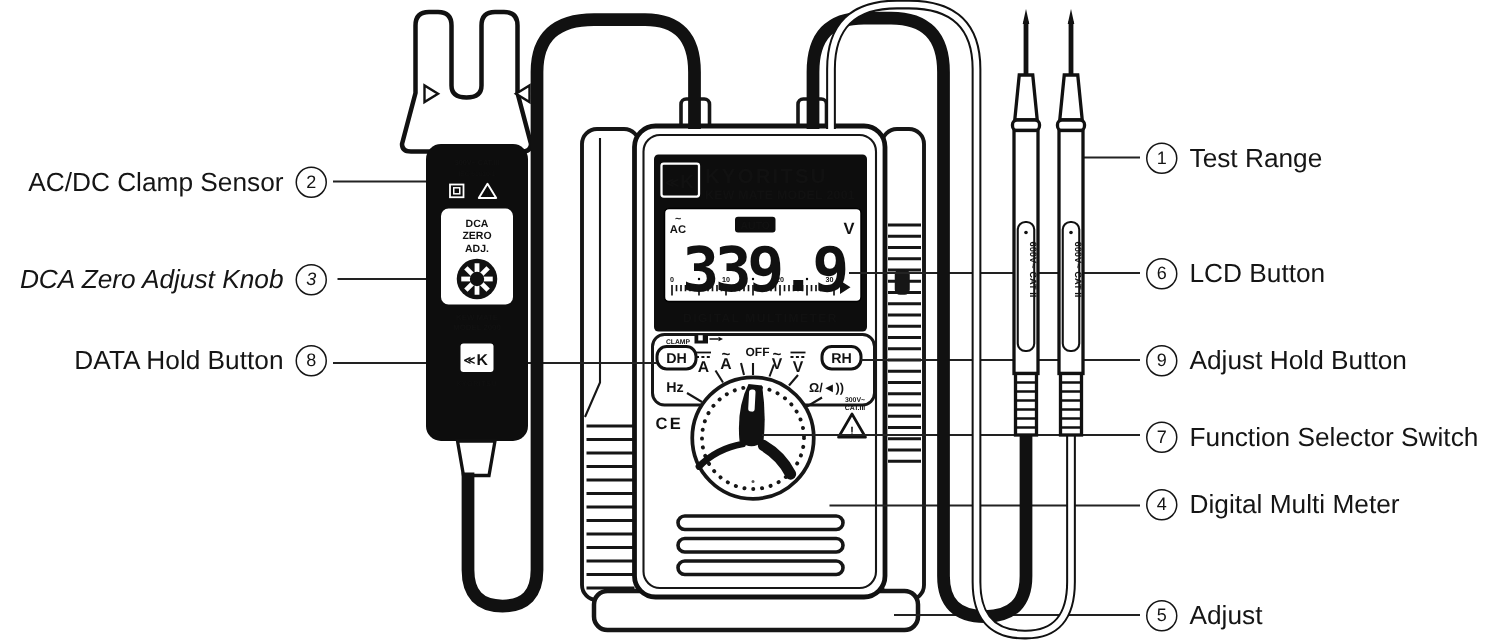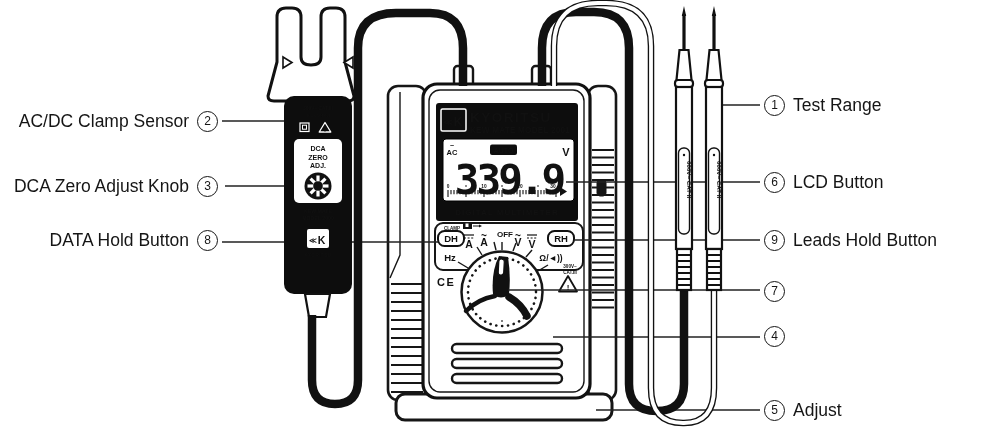--- a/index.html
+++ b/index.html
@@ -235,45 +235,47 @@
       <path d="M707,255h14M707,261h14M707,267h14M707,273h14M707,279h14M707,285h14" stroke="#111" stroke-width="1.8"></path>
     </g>
   </g>
 </svg>
 
   <div>
     <div class="lbl left" style="top:109px;right:782px;margin-left:16px;">
       <span>AC/DC Clamp Sensor</span>
       <span class="circ">2</span>
     </div>
-    <div class="lbl left" style="top:174px;right:782px;">
+    <div class="lbl left" style="top:174px;right:782px;font-style:italic;">
       <span>DCA Zero Adjust Knob</span>
       <span class="circ">3</span>
     </div>
     <div class="lbl left" style="top:228px;right:782px;">
       <span>DATA Hold Button</span>
       <span class="circ">8</span>
     </div>
 
     <div class="lbl right" style="top:93px;left:764px;">
       <span class="circ">1</span>
       <span>Test Range</span>
     </div>
     <div class="lbl right" style="top:170px;left:764px;">
       <span class="circ">6</span>
       <span>LCD Button</span>
     </div>
     <div class="lbl right" style="top:228px;left:764px;">
       <span class="circ">9</span>
-      <span>Leads Hold Button</span>
+      <span>Adjust Hold Button</span>
     </div>
     <div class="lbl right" style="top:279px;left:764px;">
       <span class="circ">7</span>
+      <span>Function Selector Switch</span>
     </div>
     <div class="lbl right" style="top:324px;left:764px;">
       <span class="circ">4</span>
+      <span>Digital Multi Meter</span>
     </div>
     <div class="lbl right" style="top:398px;left:764px;">
       <span class="circ">5</span>
       <span>Adjust</span>
     </div>
   </div>
 </div>
 
 </body></html>

